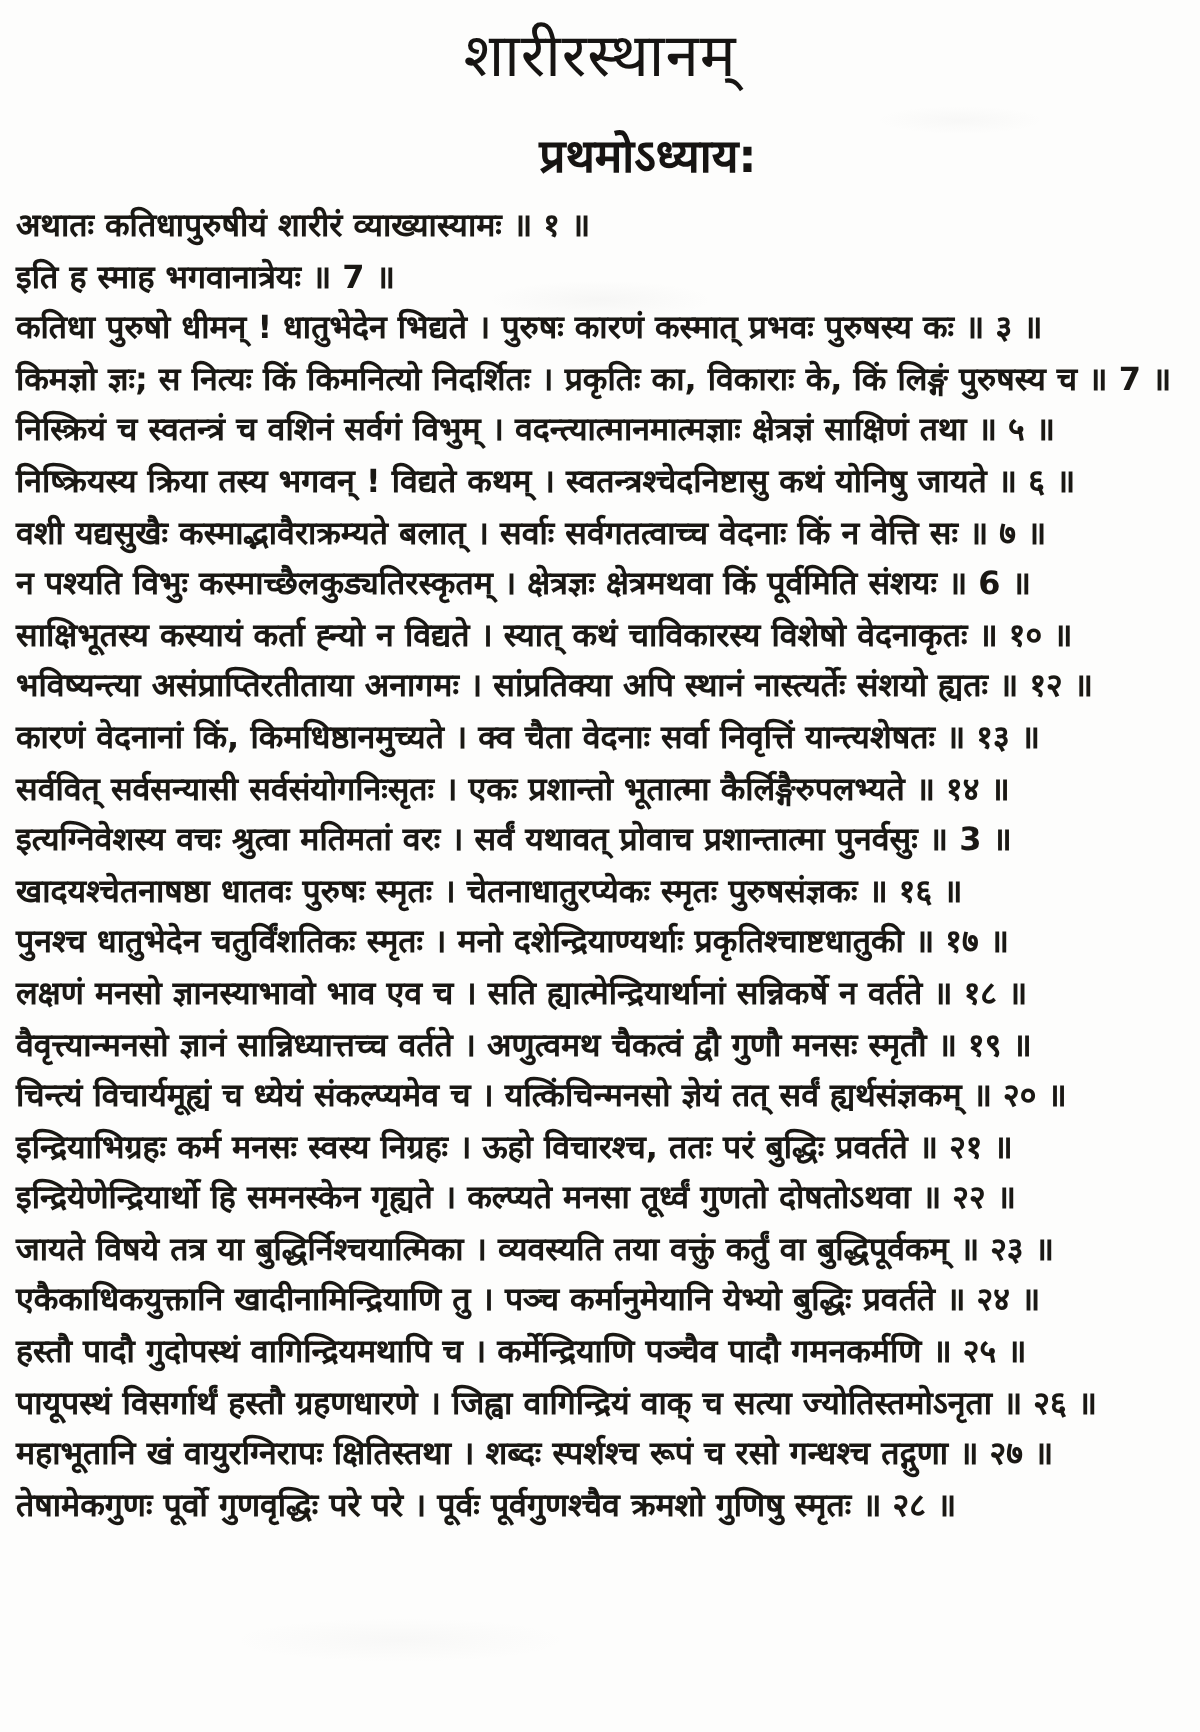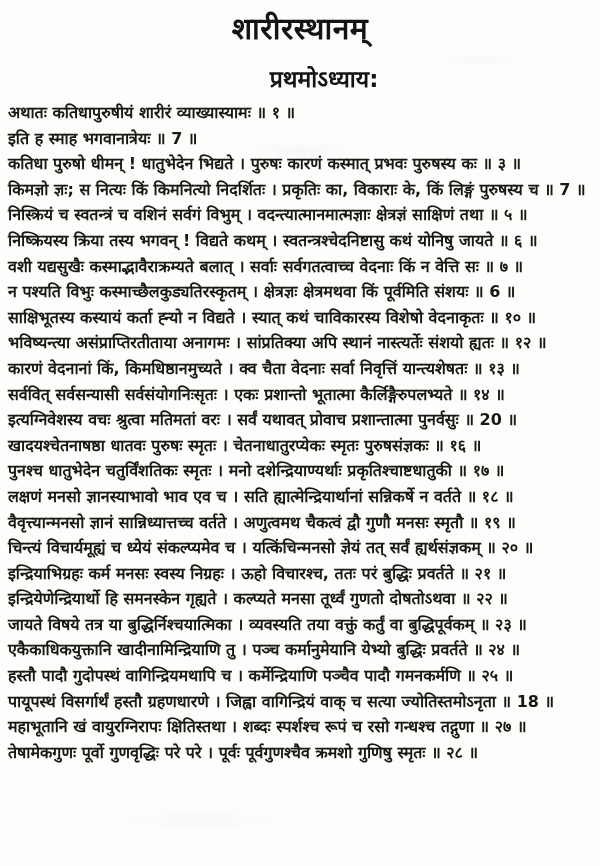--- a/index.html
+++ b/index.html
@@ -25,21 +25,21 @@
       radial-gradient(ellipse 120px 16px at 200px 820px, rgba(120,120,120,0.04), rgba(0,0,0,0) 70%);
     color: #161412;
     box-sizing: border-box;
   }
   .main-title {
     margin: 0;
     padding-top: 10px;
     text-align: center;
     font-size: 30px;
     line-height: 38px;
-    font-weight: 700;
+    font-weight: 400;
     letter-spacing: 0.5px;
   }
   .chapter-heading {
     margin: 0;
     padding-top: 16px;
     text-align: center;
     font-size: 23px;
     line-height: 30px;
     font-weight: 700;
     padding-left: 48px;
@@ -74,29 +74,29 @@
       <p class="verse-line">कतिधा पुरुषो धीमन्  ! धातुभेदेन भिद्यते । पुरुषः कारणं कस्मात् प्रभवः पुरुषस्य कः ॥ ३ ॥</p>
       <p class="verse-line">किमज्ञो ज्ञः; स नित्यः किं किमनित्यो निदर्शितः । प्रकृतिः का, विकाराः के, किं लिङ्गं पुरुषस्य च ॥ 7 ॥</p>
       <p class="verse-line">निस्क्रियं च स्वतन्त्रं च वशिनं सर्वगं विभुम् । वदन्त्यात्मानमात्मज्ञाः क्षेत्रज्ञं साक्षिणं तथा ॥ ५ ॥</p>
       <p class="verse-line">निष्क्रियस्य क्रिया तस्य भगवन्  ! विद्यते कथम् । स्वतन्त्रश्चेदनिष्टासु कथं योनिषु जायते ॥ ६ ॥</p>
       <p class="verse-line">वशी यद्यसुखैः कस्माद्भावैराक्रम्यते बलात् । सर्वाः सर्वगतत्वाच्च वेदनाः किं न वेत्ति सः ॥ ७ ॥</p>
       <p class="verse-line">न पश्यति विभुः कस्माच्छैलकुड्यतिरस्कृतम् । क्षेत्रज्ञः क्षेत्रमथवा किं पूर्वमिति संशयः ॥ 6 ॥</p>
       <p class="verse-line">साक्षिभूतस्य कस्यायं कर्ता ह्न्यो न विद्यते । स्यात् कथं चाविकारस्य विशेषो वेदनाकृतः ॥ १० ॥</p>
       <p class="verse-line">भविष्यन्त्या असंप्राप्तिरतीताया अनागमः । सांप्रतिक्या अपि स्थानं नास्त्यर्तेः संशयो ह्यतः ॥ १२ ॥</p>
       <p class="verse-line">कारणं वेदनानां किं, किमधिष्ठानमुच्यते । क्व चैता वेदनाः सर्वा निवृत्तिं यान्त्यशेषतः ॥ १३ ॥</p>
       <p class="verse-line">सर्ववित् सर्वसन्यासी सर्वसंयोगनिःसृतः । एकः प्रशान्तो भूतात्मा कैर्लिङ्गैरुपलभ्यते ॥ १४ ॥</p>
-      <p class="verse-line">इत्यग्निवेशस्य वचः श्रुत्वा मतिमतां वरः । सर्वं यथावत् प्रोवाच प्रशान्तात्मा पुनर्वसुः ॥ 20 ॥</p>
+      <p class="verse-line">इत्यग्निवेशस्य वचः श्रुत्वा मतिमतां वरः । सर्वं यथावत् प्रोवाच प्रशान्तात्मा पुनर्वसुः ॥ 3 ॥</p>
       <p class="verse-line">खादयश्चेतनाषष्ठा धातवः पुरुषः स्मृतः । चेतनाधातुरप्येकः स्मृतः पुरुषसंज्ञकः ॥ १६ ॥</p>
       <p class="verse-line">पुनश्च धातुभेदेन चतुर्विंशतिकः स्मृतः । मनो दशेन्द्रियाण्यर्थाः प्रकृतिश्चाष्टधातुकी ॥ १७ ॥</p>
       <p class="verse-line">लक्षणं मनसो ज्ञानस्याभावो भाव एव च । सति ह्यात्मेन्द्रियार्थानां सन्निकर्षे न वर्तते ॥ १८ ॥</p>
       <p class="verse-line">वैवृत्त्यान्मनसो ज्ञानं सान्निध्यात्तच्च वर्तते । अणुत्वमथ चैकत्वं द्वौ गुणौ मनसः स्मृतौ ॥ १९ ॥</p>
       <p class="verse-line">चिन्त्यं विचार्यमूह्यं च ध्येयं संकल्प्यमेव च । यत्किंचिन्मनसो ज्ञेयं तत् सर्वं ह्यर्थसंज्ञकम् ॥ २० ॥</p>
       <p class="verse-line">इन्द्रियाभिग्रहः कर्म मनसः स्वस्य निग्रहः । ऊहो विचारश्च, ततः परं बुद्धिः प्रवर्तते ॥ २१ ॥</p>
       <p class="verse-line">इन्द्रियेणेन्द्रियार्थो हि समनस्केन गृह्यते । कल्प्यते मनसा तूर्ध्वं गुणतो दोषतोऽथवा ॥ २२ ॥</p>
       <p class="verse-line">जायते विषये तत्र या बुद्धिर्निश्चयात्मिका । व्यवस्यति तया वक्तुं कर्तुं वा बुद्धिपूर्वकम् ॥ २३ ॥</p>
       <p class="verse-line">एकैकाधिकयुक्तानि खादीनामिन्द्रियाणि तु । पञ्च कर्मानुमेयानि येभ्यो बुद्धिः प्रवर्तते ॥ २४ ॥</p>
       <p class="verse-line">हस्तौ पादौ गुदोपस्थं वागिन्द्रियमथापि च । कर्मेन्द्रियाणि पञ्चैव पादौ गमनकर्मणि ॥ २५ ॥</p>
-      <p class="verse-line">पायूपस्थं विसर्गार्थं हस्तौ ग्रहणधारणे । जिह्वा वागिन्द्रियं वाक् च सत्या ज्योतिस्तमोऽनृता ॥ 18 ॥</p>
+      <p class="verse-line">पायूपस्थं विसर्गार्थं हस्तौ ग्रहणधारणे । जिह्वा वागिन्द्रियं वाक् च सत्या ज्योतिस्तमोऽनृता ॥ २६ ॥</p>
       <p class="verse-line">महाभूतानि खं वायुरग्निरापः क्षितिस्तथा । शब्दः स्पर्शश्च रूपं च रसो गन्धश्च तद्गुणा ॥ २७ ॥</p>
       <p class="verse-line">तेषामेकगुणः पूर्वो गुणवृद्धिः परे परे । पूर्वः पूर्वगुणश्चैव क्रमशो गुणिषु स्मृतः ॥ २८ ॥</p>
     </div>
 
 </div>
 
 </body></html>

